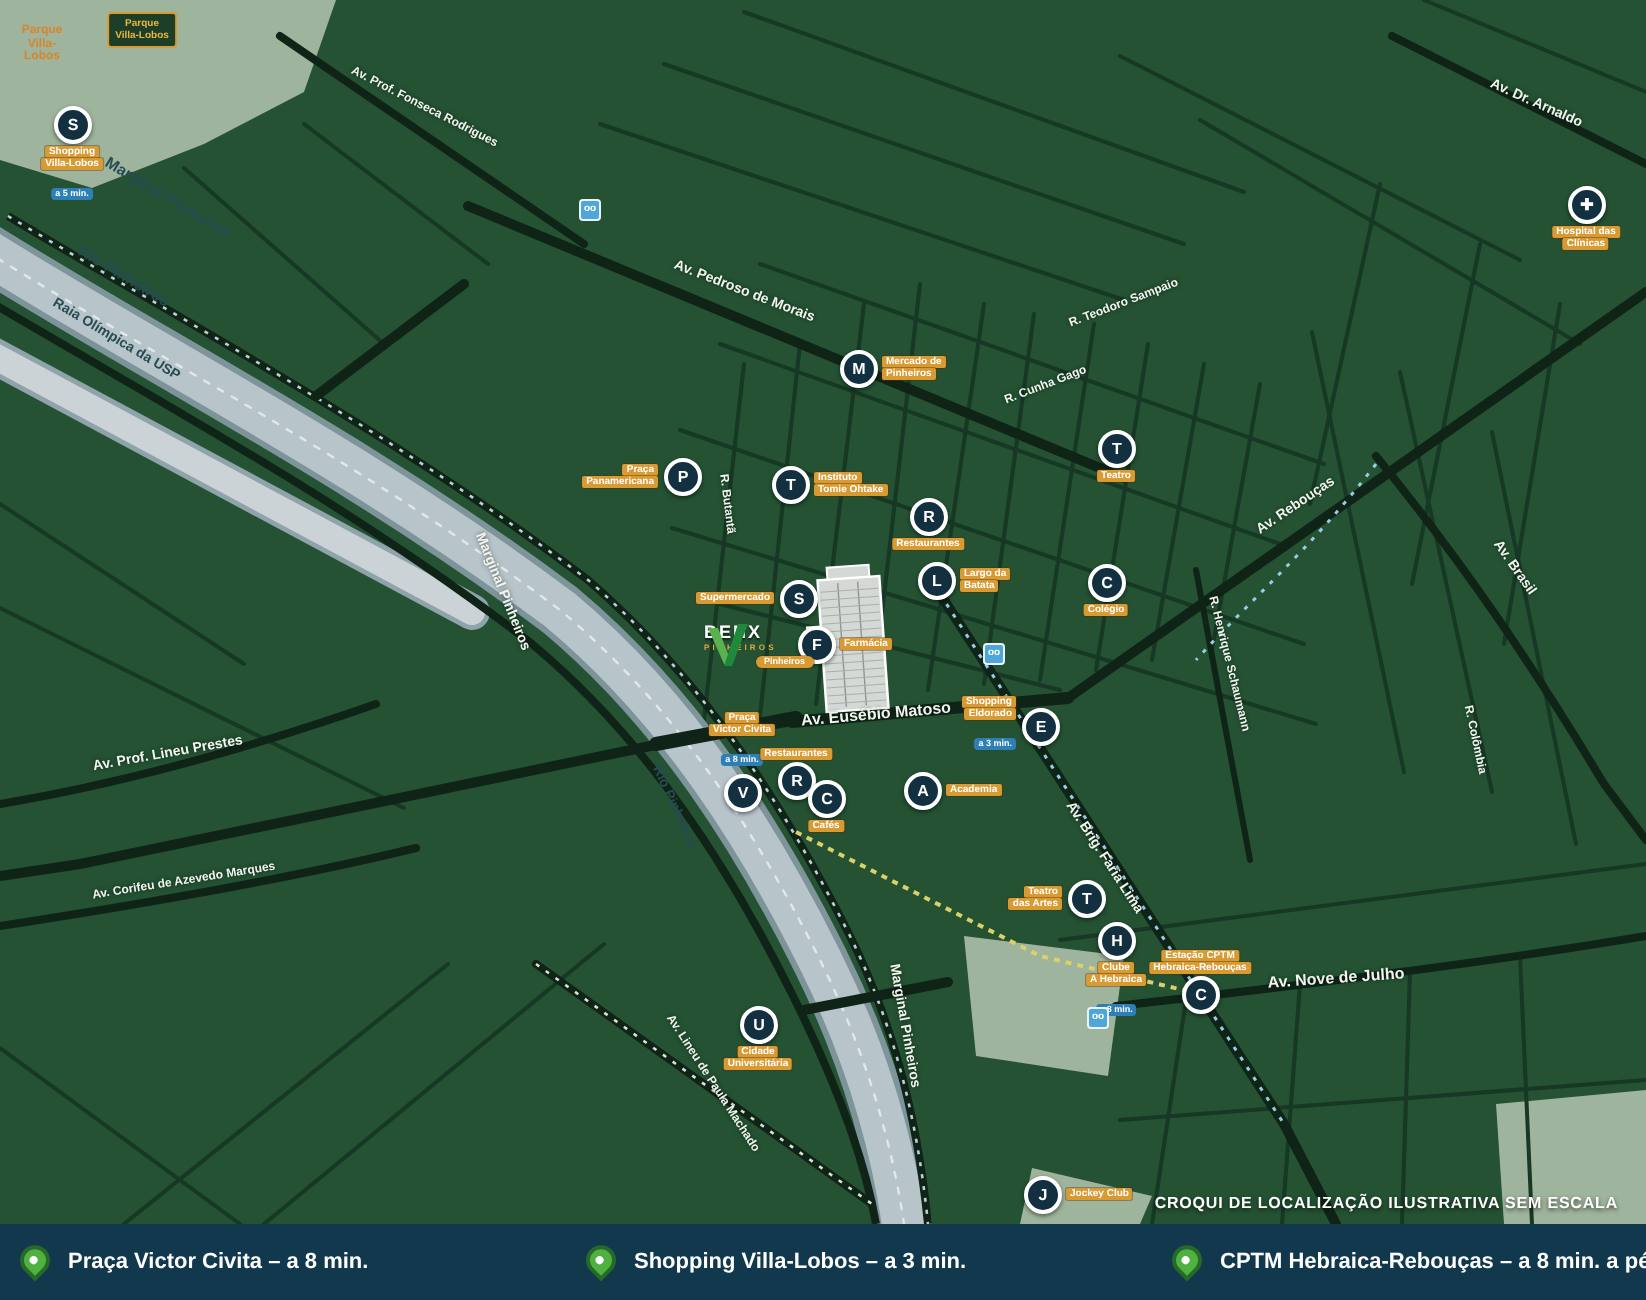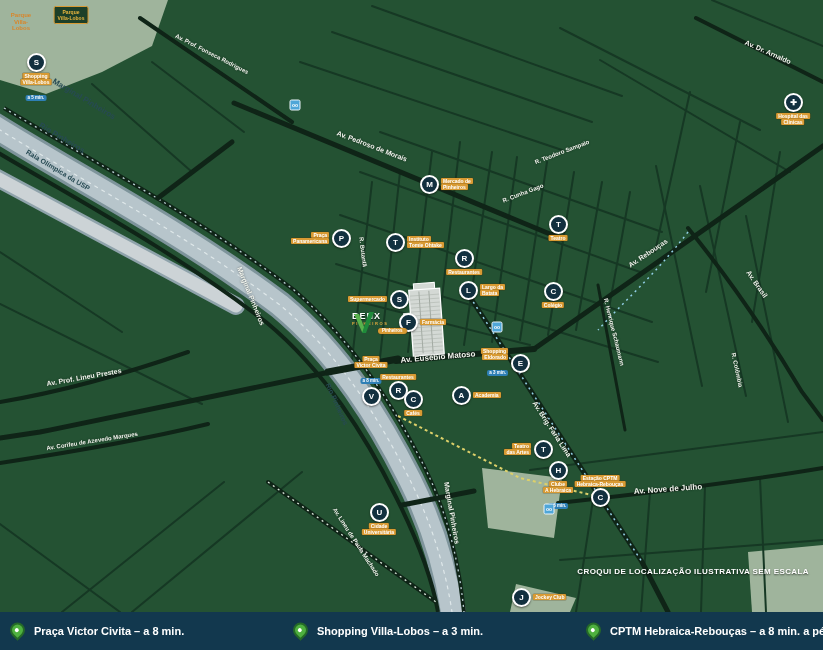--- a/index.html
+++ b/index.html
@@ -39,21 +39,21 @@
      border:1px solid #eaf4fa;border-radius:2px;color:#fff;font-size:5px;line-height:8px;text-align:center;font-weight:bold;}
 
   
   .logo{position:absolute;left:352px;top:312px;width:66px;text-align:left;}
   .logo-row{display:flex;align-items:center;}
   .logo-name{color:#fff;font-size:9px;font-weight:bold;letter-spacing:1px;line-height:9px;text-shadow:0 1px 1px rgba(0,0,0,.6);}
   .logo-sub{color:#e2aa3e;font-size:4px;font-weight:bold;letter-spacing:1.6px;line-height:5px;}
   .logo-pill{width:max-content;margin:2px 0 0 26px;background:#d89a33;color:#fff;font-size:4.5px;line-height:6px;
      font-weight:bold;padding:0 4px;border-radius:3px;box-shadow:0 0 0 .5px rgba(80,45,0,.4);}
 
-  .disclaimer{position:absolute;right:14px;top:567px;color:#fff;font-size:8px;font-weight:bold;
+  .disclaimer{position:absolute;right:14px;top:597px;color:#fff;font-size:8px;font-weight:bold;
      letter-spacing:.4px;text-shadow:0 1px 2px rgba(0,0,0,.65);}
 
   
   .legend{position:absolute;left:0;top:612px;width:823px;height:38px;background:#12384e;}
   .legend-item{position:absolute;top:0;height:38px;display:flex;align-items:center;color:#fff;
      font-size:11px;font-weight:bold;white-space:nowrap;}
   .pin{position:relative;width:11px;height:11px;background:#4fb13f;border:2px solid #256a28;
      border-radius:50% 50% 50% 0;transform:rotate(-45deg) translate(1px,-1px);margin-right:9px;flex:0 0 auto;}
   .pin::after{content:"";position:absolute;left:3px;top:3px;width:4px;height:4px;background:#fff;border-radius:50%;}
 </style>

